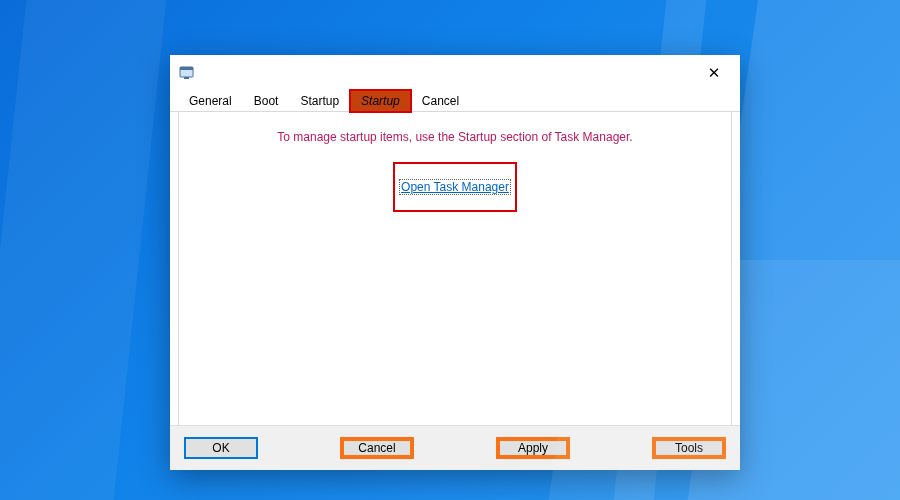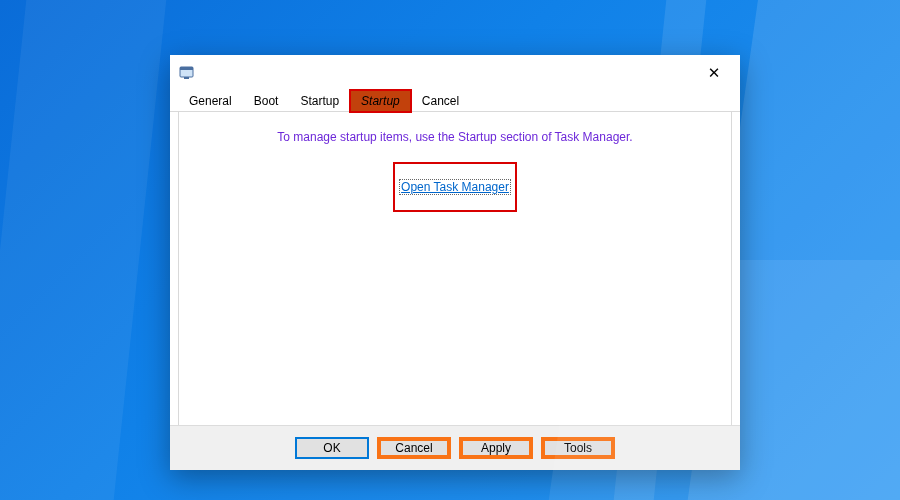--- a/index.html
+++ b/index.html
@@ -16,26 +16,26 @@
   .titlebar .icon{width:18px;height:18px;display:flex;align-items:center;justify-content:center;}
   .titlebar .icon svg{width:16px;height:16px;}
   .titlebar .close{width:40px;height:28px;display:flex;align-items:center;justify-content:center;font-size:15px;line-height:1;font-family:Arial,sans-serif;}
 
   .tabstrip{height:22px;display:flex;align-items:flex-end;padding:0 8px;background:#fff;border-bottom:1px solid #d9d9d9;position:relative;}
   .tab{padding:3px 10px 4px;border:1px solid transparent;border-bottom:none;position:relative;top:1px;cursor:default;color:#000;}
   .tab.active{background:#c2410c;border-color:#d9d9d9;z-index:2;font-style:italic;}
   .tab.highlight{outline:2px solid #d80000;outline-offset:-1px;}
 
   .tabcontent{position:absolute;left:8px;right:8px;top:57px;bottom:44px;border:1px solid #d9d9d9;border-top:none;background:#fff;}
-  .message{text-align:center;margin-top:18px;color:#6d28d9;}
+  .message{text-align:center;margin-top:18px;color:#be185d;}
   .linkwrap{text-align:center;margin-top:18px;}
   .linkbox{display:inline-block;border:2px solid #d80000;padding:16px 4px;}
   .link{color:#0066cc;text-decoration:underline;cursor:pointer;border:1px dotted #666;padding:0 1px;}
 
-  .buttonbar{position:absolute;left:0;right:0;bottom:0;height:44px;display:flex;align-items:center;justify-content:center;gap:8px;padding:0 14px;background:#f0f0f0;border-top:1px solid #dcdcdc;}
+  .buttonbar{position:absolute;left:0;right:0;bottom:0;height:44px;display:flex;align-items:center;justify-content:space-between;gap:8px;padding:0 14px;background:#f0f0f0;border-top:1px solid #dcdcdc;}
   .btn{min-width:74px;height:22px;background:#e1e1e1;border:4px solid #f97316;font:12px "Segoe UI",Tahoma,sans-serif;padding:0 10px;cursor:default;}
   .btn.default{border:1px solid #0078d7;outline:1px solid #0078d7;outline-offset:-2px;}
 </style>
 </head>
 <body>
 
 <div class="desktop">
   <div class="beam2"></div>
   <div class="beam3"></div>
 

